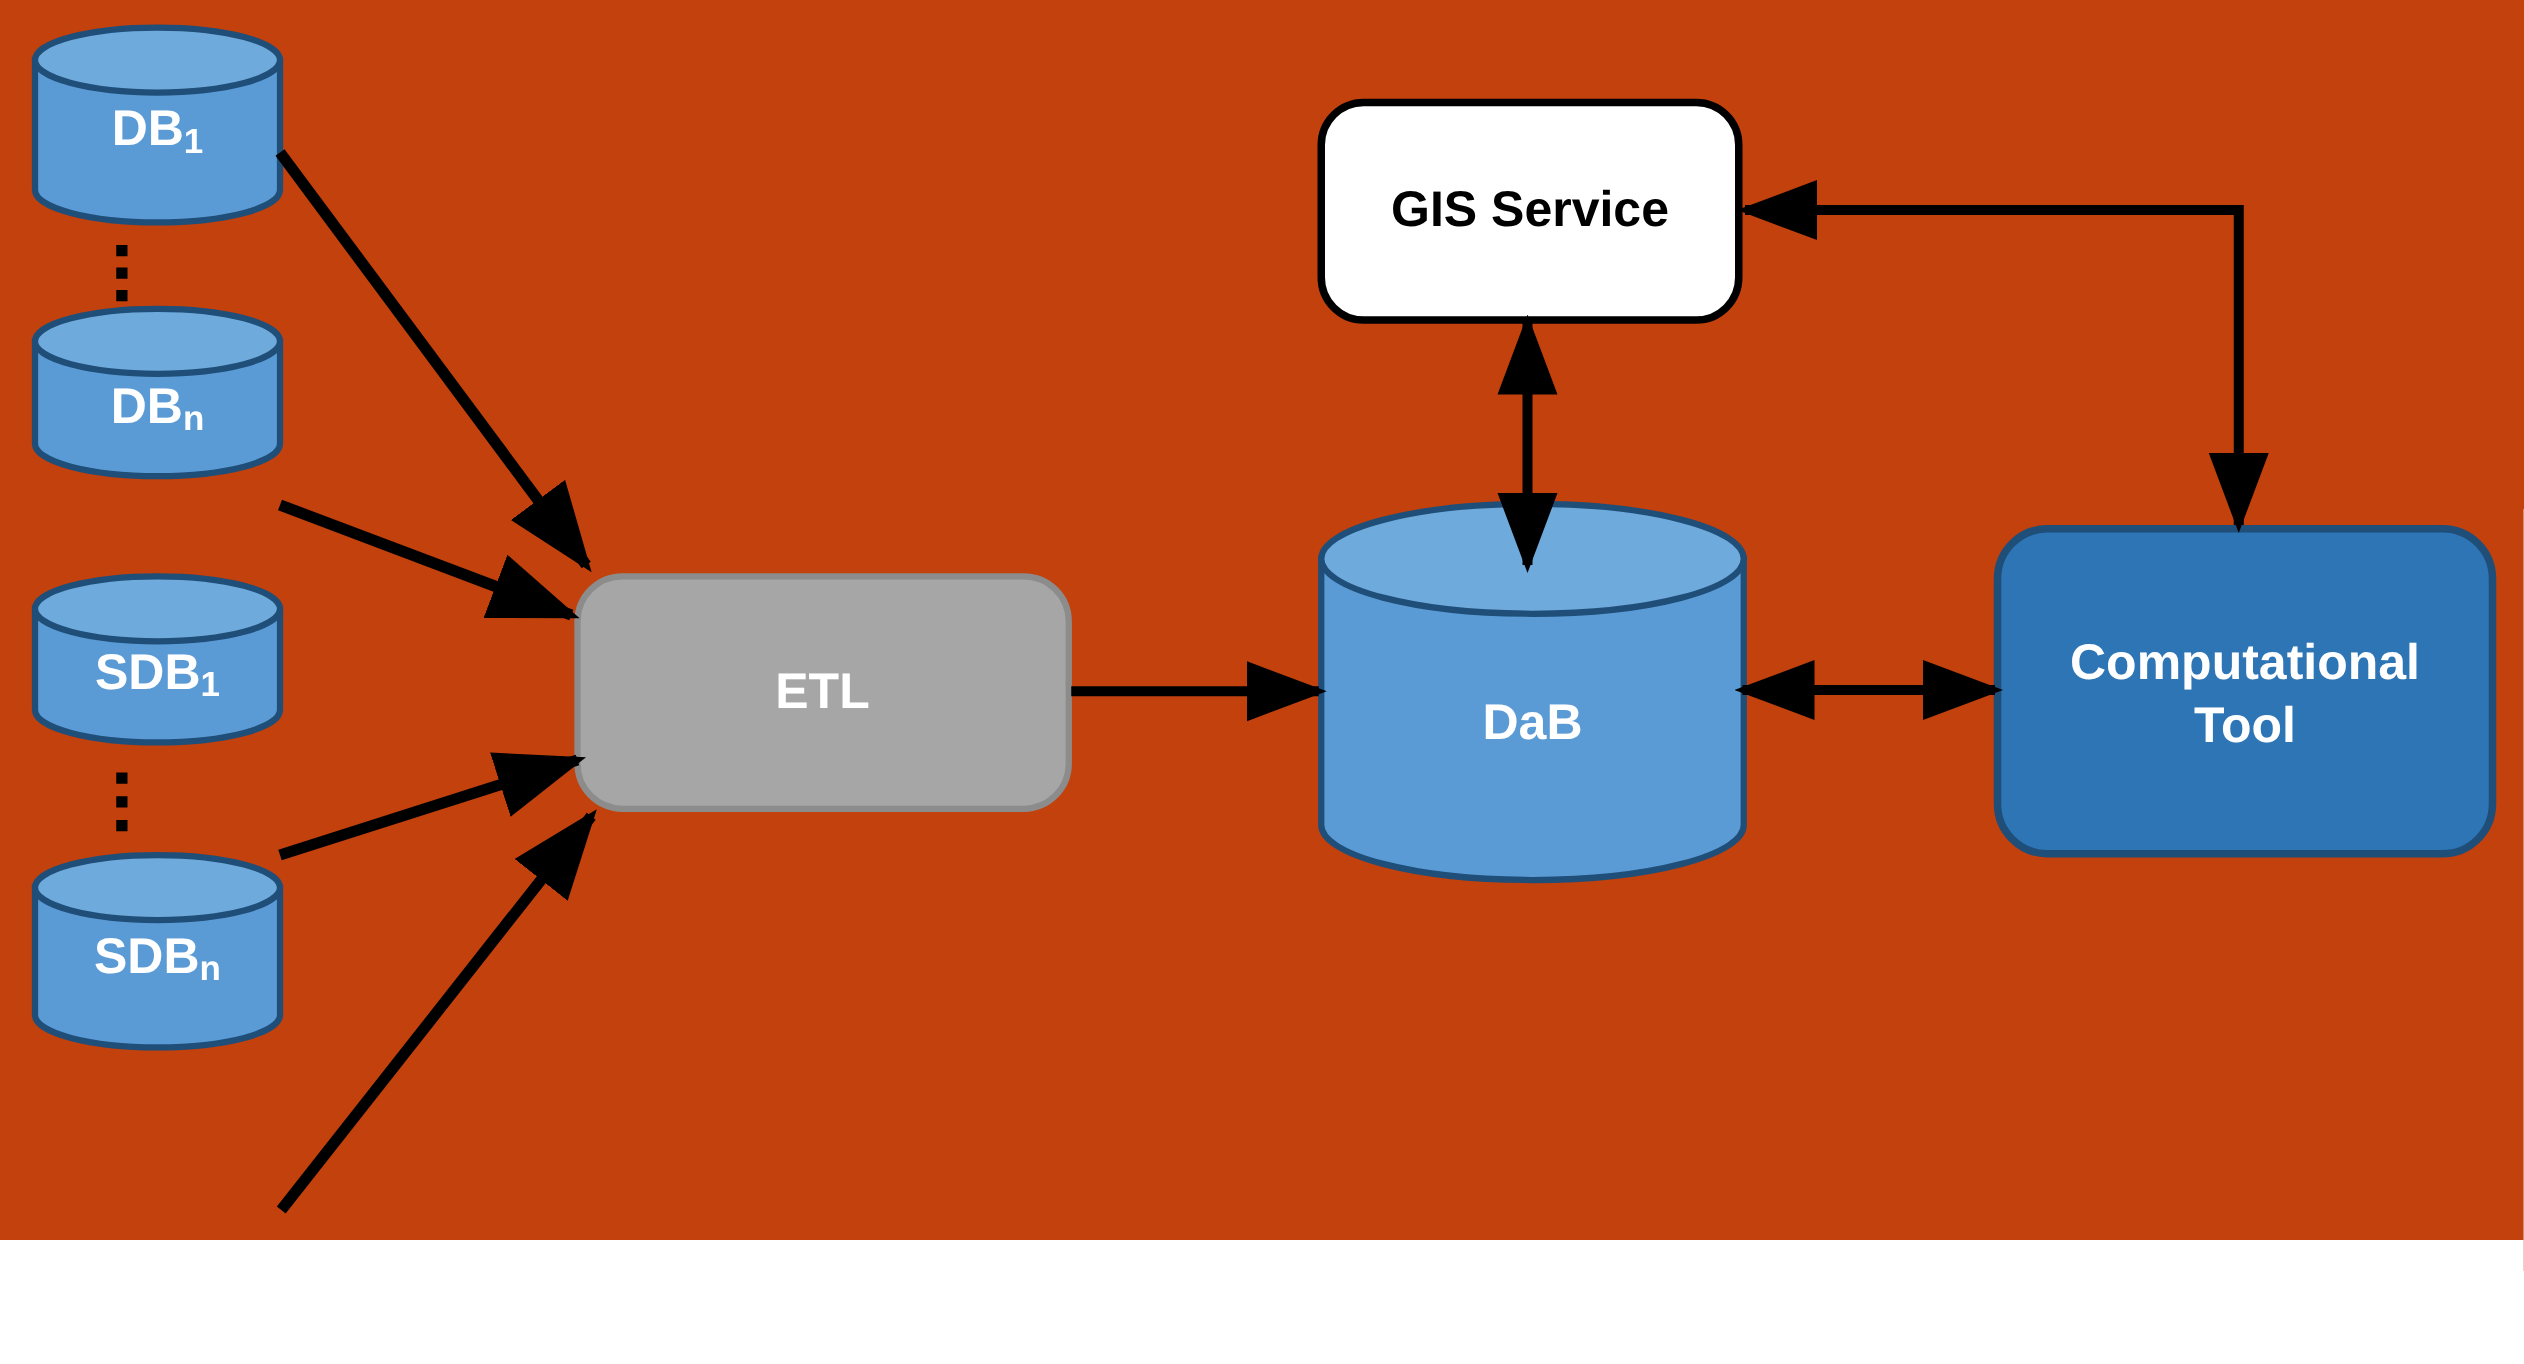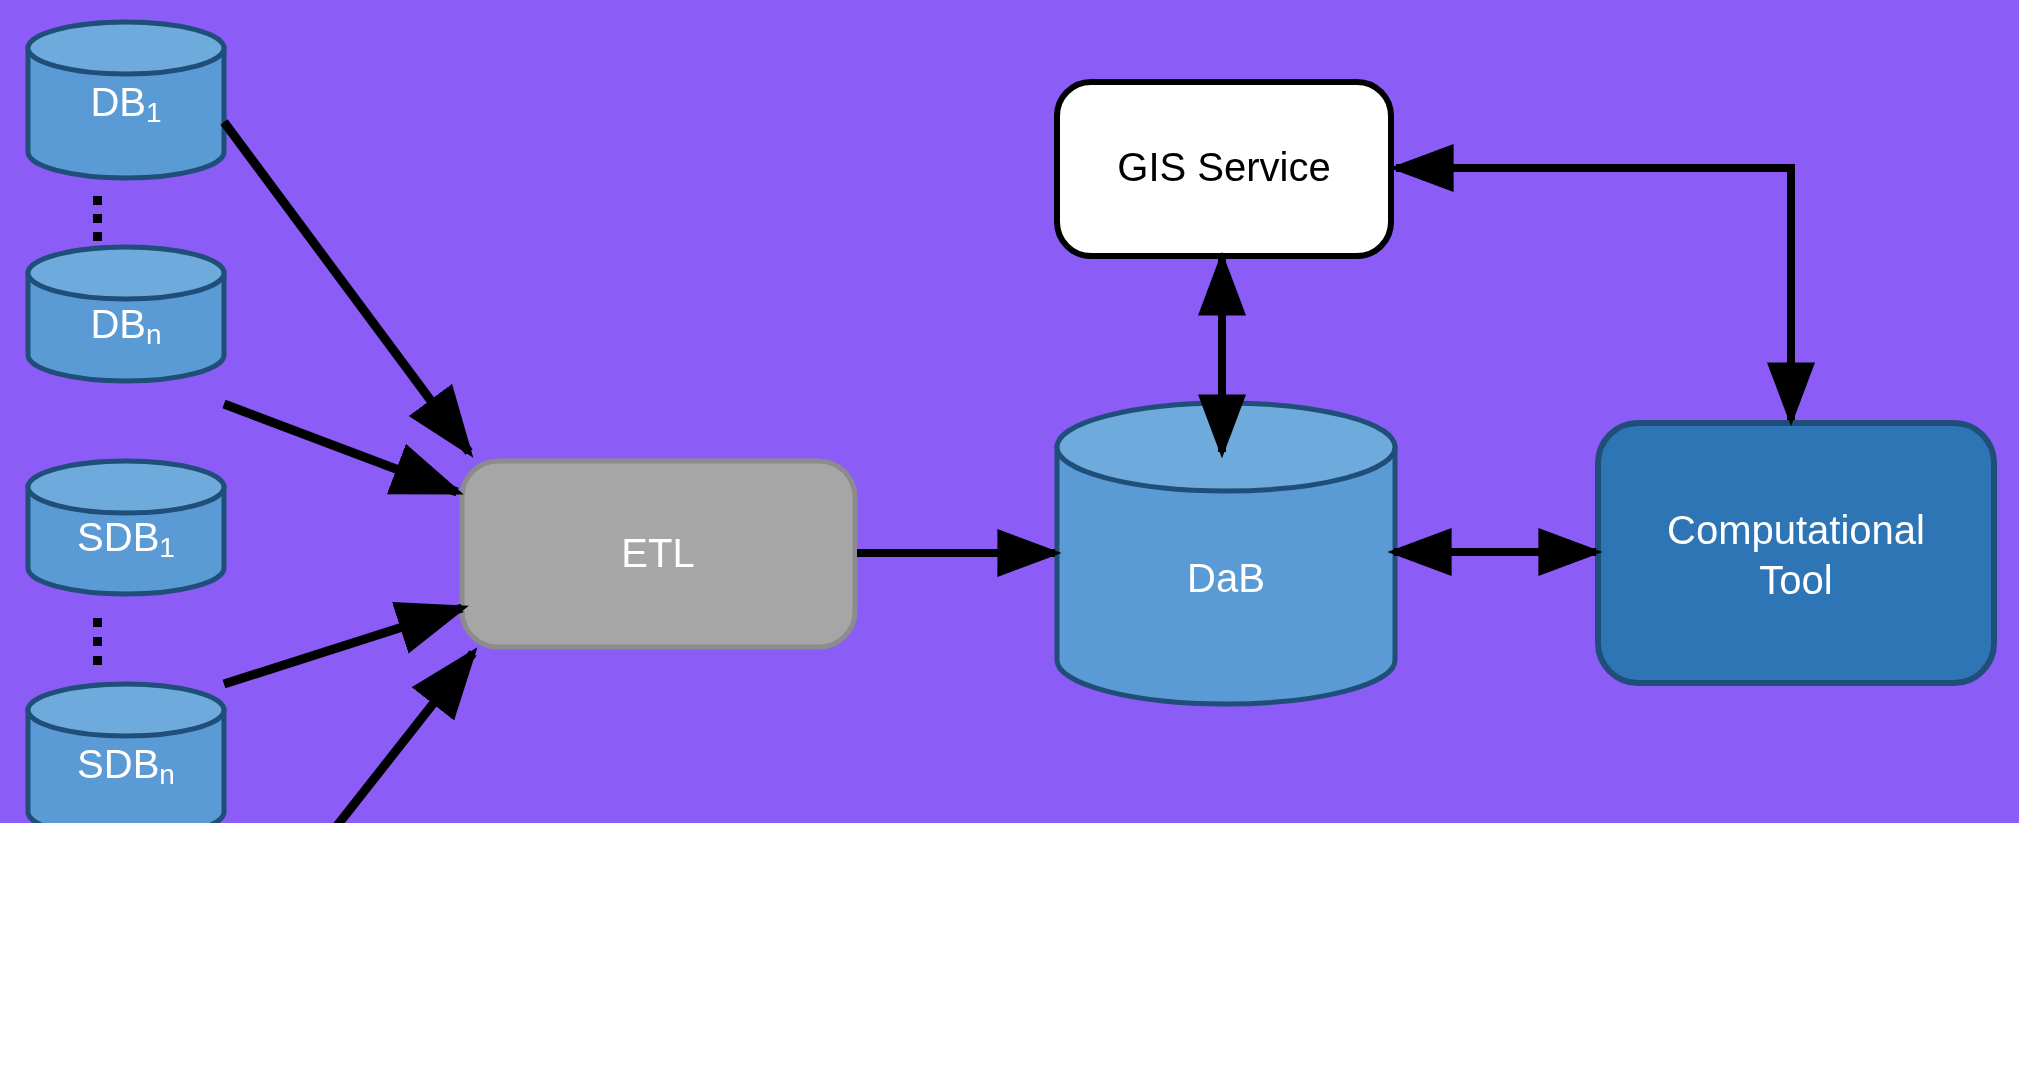--- a/index.html
+++ b/index.html
@@ -7,23 +7,24 @@
     margin: 0;
     padding: 0;
     background: #ffffff;
   }
   body {
     font-family: "Liberation Sans", sans-serif;
   }
   #diagram-root {
     position: relative;
     width: 2019px;
-    height: 823px;
-    background: #8b5cf6;
+    height: 992px;
+    background: #c2410c;
     overflow: hidden;
+    font-weight: bold;
   }
   #diagram-svg {
     position: absolute;
     left: 0;
     top: 0;
     width: 2019px;
     height: 1091px;
   }
   .node-label {
     fill: #ffffff;

